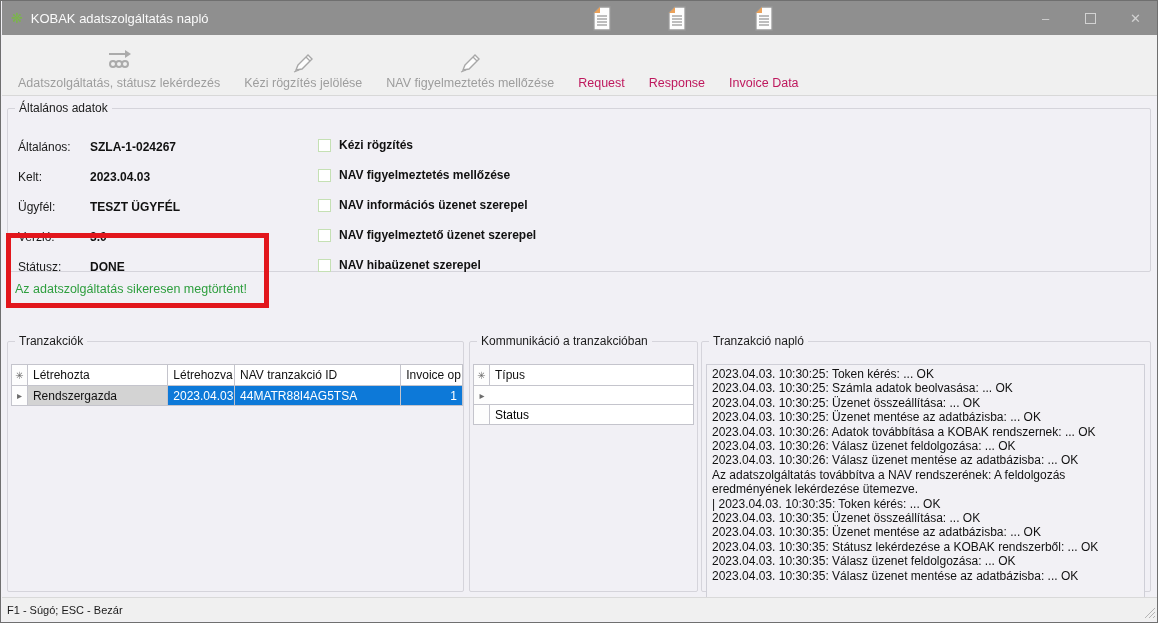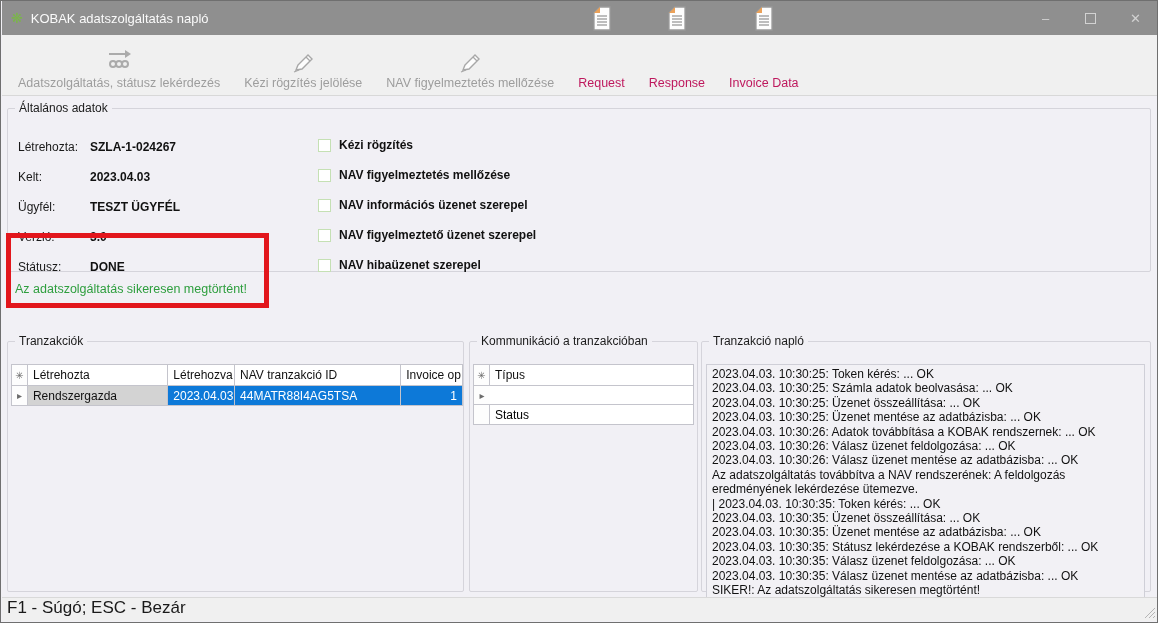--- a/index.html
+++ b/index.html
@@ -48,21 +48,21 @@
   .g-data { height:19px; }
   .c-ind { width:16px; padding:0 2px; justify-content:center; color:#6b6b6b; font-size:10px; background:#fdfdfd; }
   .sel-gray { background:#d3d3d3; color:#111; }
   .sel-blue { background:#0d79d8; color:#fff; }
   .num { justify-content:flex-end; }
 
   
   .log-box { position:absolute; left:4px; top:16px; width:439px; height:234px; background:#f2f1f5; border:1px solid #cfcfd7; padding:2px 5px; font-size:12px; line-height:14.4px; color:#111; overflow:hidden; }
 
   
-  .statusbar { position:absolute; left:1px; bottom:1px; width:1156px; height:24px; background:#f0f0f0; border-top:1px solid #d9d9d9; display:flex; font-size:17px; color:#1a1a1a; padding-left:5px; }
+  .statusbar { position:absolute; left:1px; bottom:1px; width:1156px; height:24px; background:#f0f0f0; border-top:1px solid #d9d9d9; display:flex; align-items:center; font-size:11px; color:#1a1a1a; padding-left:5px; }
   .grip { position:absolute; right:2px; bottom:2px; }
 </style>
 </head>
 <body>
 
 <div class="window">
 
   <div class="titlebar">
     <span class="app-icon">❋</span>
     <span class="title-text">KOBAK adatszolgáltatás napló</span>
@@ -145,21 +145,21 @@
           <line x1="6" y1="20" x2="16" y2="20" stroke="#9b9b9b" stroke-width="1.3"></line>
         </svg>
       </span>
       <span>Invoice Data</span>
     </div>
   </div>
 
   <fieldset class="grp" style="left:6px; top:100px; width:1144px; height:171px;">
     <legend>Általános adatok</legend>
 
-    <span class="fld-label" style="top:25px;">Létrehozta:</span>
+    <span class="fld-label" style="top:25px;">Általános:</span>
     <span class="fld-value" style="top:25px;">SZLA-1-024267</span>
     <span class="fld-label" style="top:55px;">Kelt:</span>
     <span class="fld-value" style="top:55px;">2023.04.03</span>
     <span class="fld-label" style="top:85px;">Ügyfél:</span>
     <span class="fld-value" style="top:85px;">TESZT ÜGYFÉL</span>
     <span class="fld-label" style="top:115px;">Verzió:</span>
     <span class="fld-value" style="top:115px;">3.0</span>
     <span class="fld-label" style="top:145px;">Státusz:</span>
     <span class="fld-value" style="top:145px;">DONE</span>
 
@@ -236,21 +236,20 @@
       <div>2023.04.03. 10:30:26: Adatok továbbítása a KOBAK rendszernek: ... OK</div>
       <div>2023.04.03. 10:30:26: Válasz üzenet feldolgozása: ... OK</div>
       <div>2023.04.03. 10:30:26: Válasz üzenet mentése az adatbázisba: ... OK</div>
       <div>Az adatszolgáltatás továbbítva a NAV rendszerének: A feldolgozás eredményének lekérdezése ütemezve.</div>
       <div>| 2023.04.03. 10:30:35: Token kérés: ... OK</div>
       <div>2023.04.03. 10:30:35: Üzenet összeállítása: ... OK</div>
       <div>2023.04.03. 10:30:35: Üzenet mentése az adatbázisba: ... OK</div>
       <div>2023.04.03. 10:30:35: Státusz lekérdezése a KOBAK rendszerből: ... OK</div>
       <div>2023.04.03. 10:30:35: Válasz üzenet feldolgozása: ... OK</div>
       <div>2023.04.03. 10:30:35: Válasz üzenet mentése az adatbázisba: ... OK</div>
-      <div>SIKER!: Az adatszolgáltatás sikeresen megtörtént!</div>
     </div>
   </fieldset>
 
   <div class="statusbar">
     <span>F1 - Súgó; ESC - Bezár</span>
     <svg class="grip" width="13" height="13">
       <line x1="12" y1="2" x2="2" y2="12" stroke="#b5b5b5" stroke-width="1"></line>
       <line x1="12" y1="6" x2="6" y2="12" stroke="#b5b5b5" stroke-width="1"></line>
       <line x1="12" y1="10" x2="10" y2="12" stroke="#b5b5b5" stroke-width="1"></line>
     </svg>

